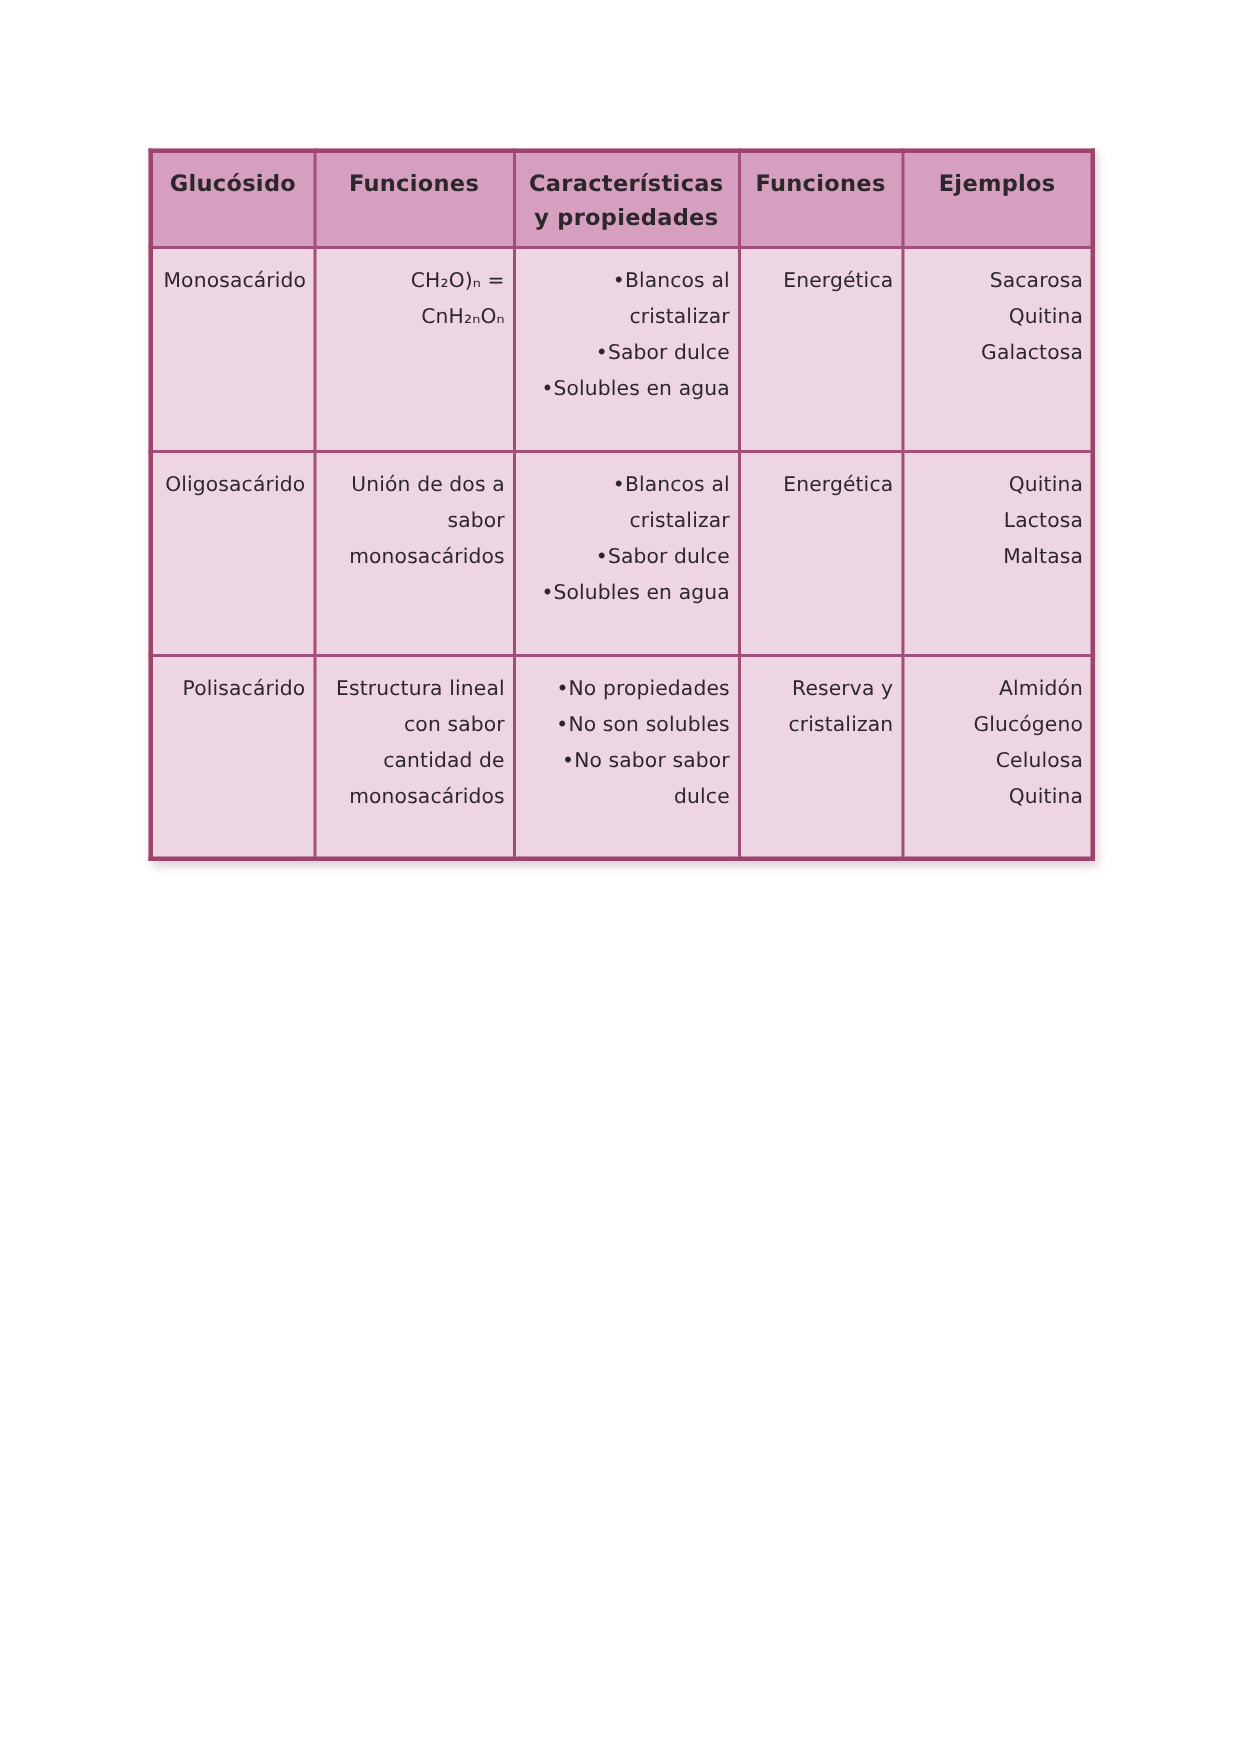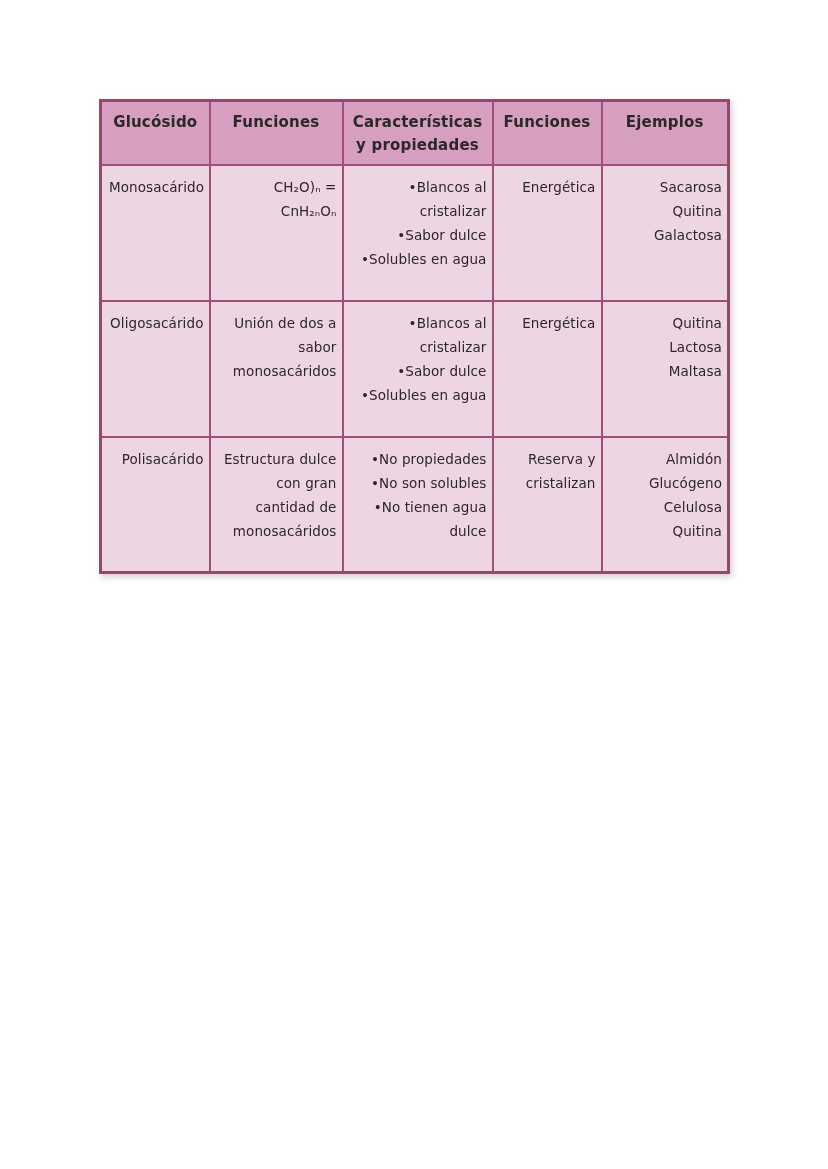--- a/index.html
+++ b/index.html
@@ -114,26 +114,26 @@
             <div class="cell-line">Quitina</div>
             <div class="cell-line">Lactosa</div>
             <div class="cell-line">Maltasa</div>
           </td>
         </tr>
         <tr>
           <td>
             <div class="cell-text">Polisacárido</div>
           </td>
           <td>
-            <div class="cell-text">Estructura dulce con gran cantidad de monosacáridos</div>
+            <div class="cell-text">Estructura lineal con sabor cantidad de monosacáridos</div>
           </td>
           <td>
             <div class="cell-line">•No propiedades</div>
             <div class="cell-line">•No son solubles</div>
-            <div class="cell-line">•No tienen agua dulce</div>
+            <div class="cell-line">•No sabor sabor dulce</div>
           </td>
           <td>
             <div class="cell-text">Reserva y cristalizan</div>
           </td>
           <td>
             <div class="cell-line">Almidón</div>
             <div class="cell-line">Glucógeno</div>
             <div class="cell-line">Celulosa</div>
             <div class="cell-line">Quitina</div>
           </td>

